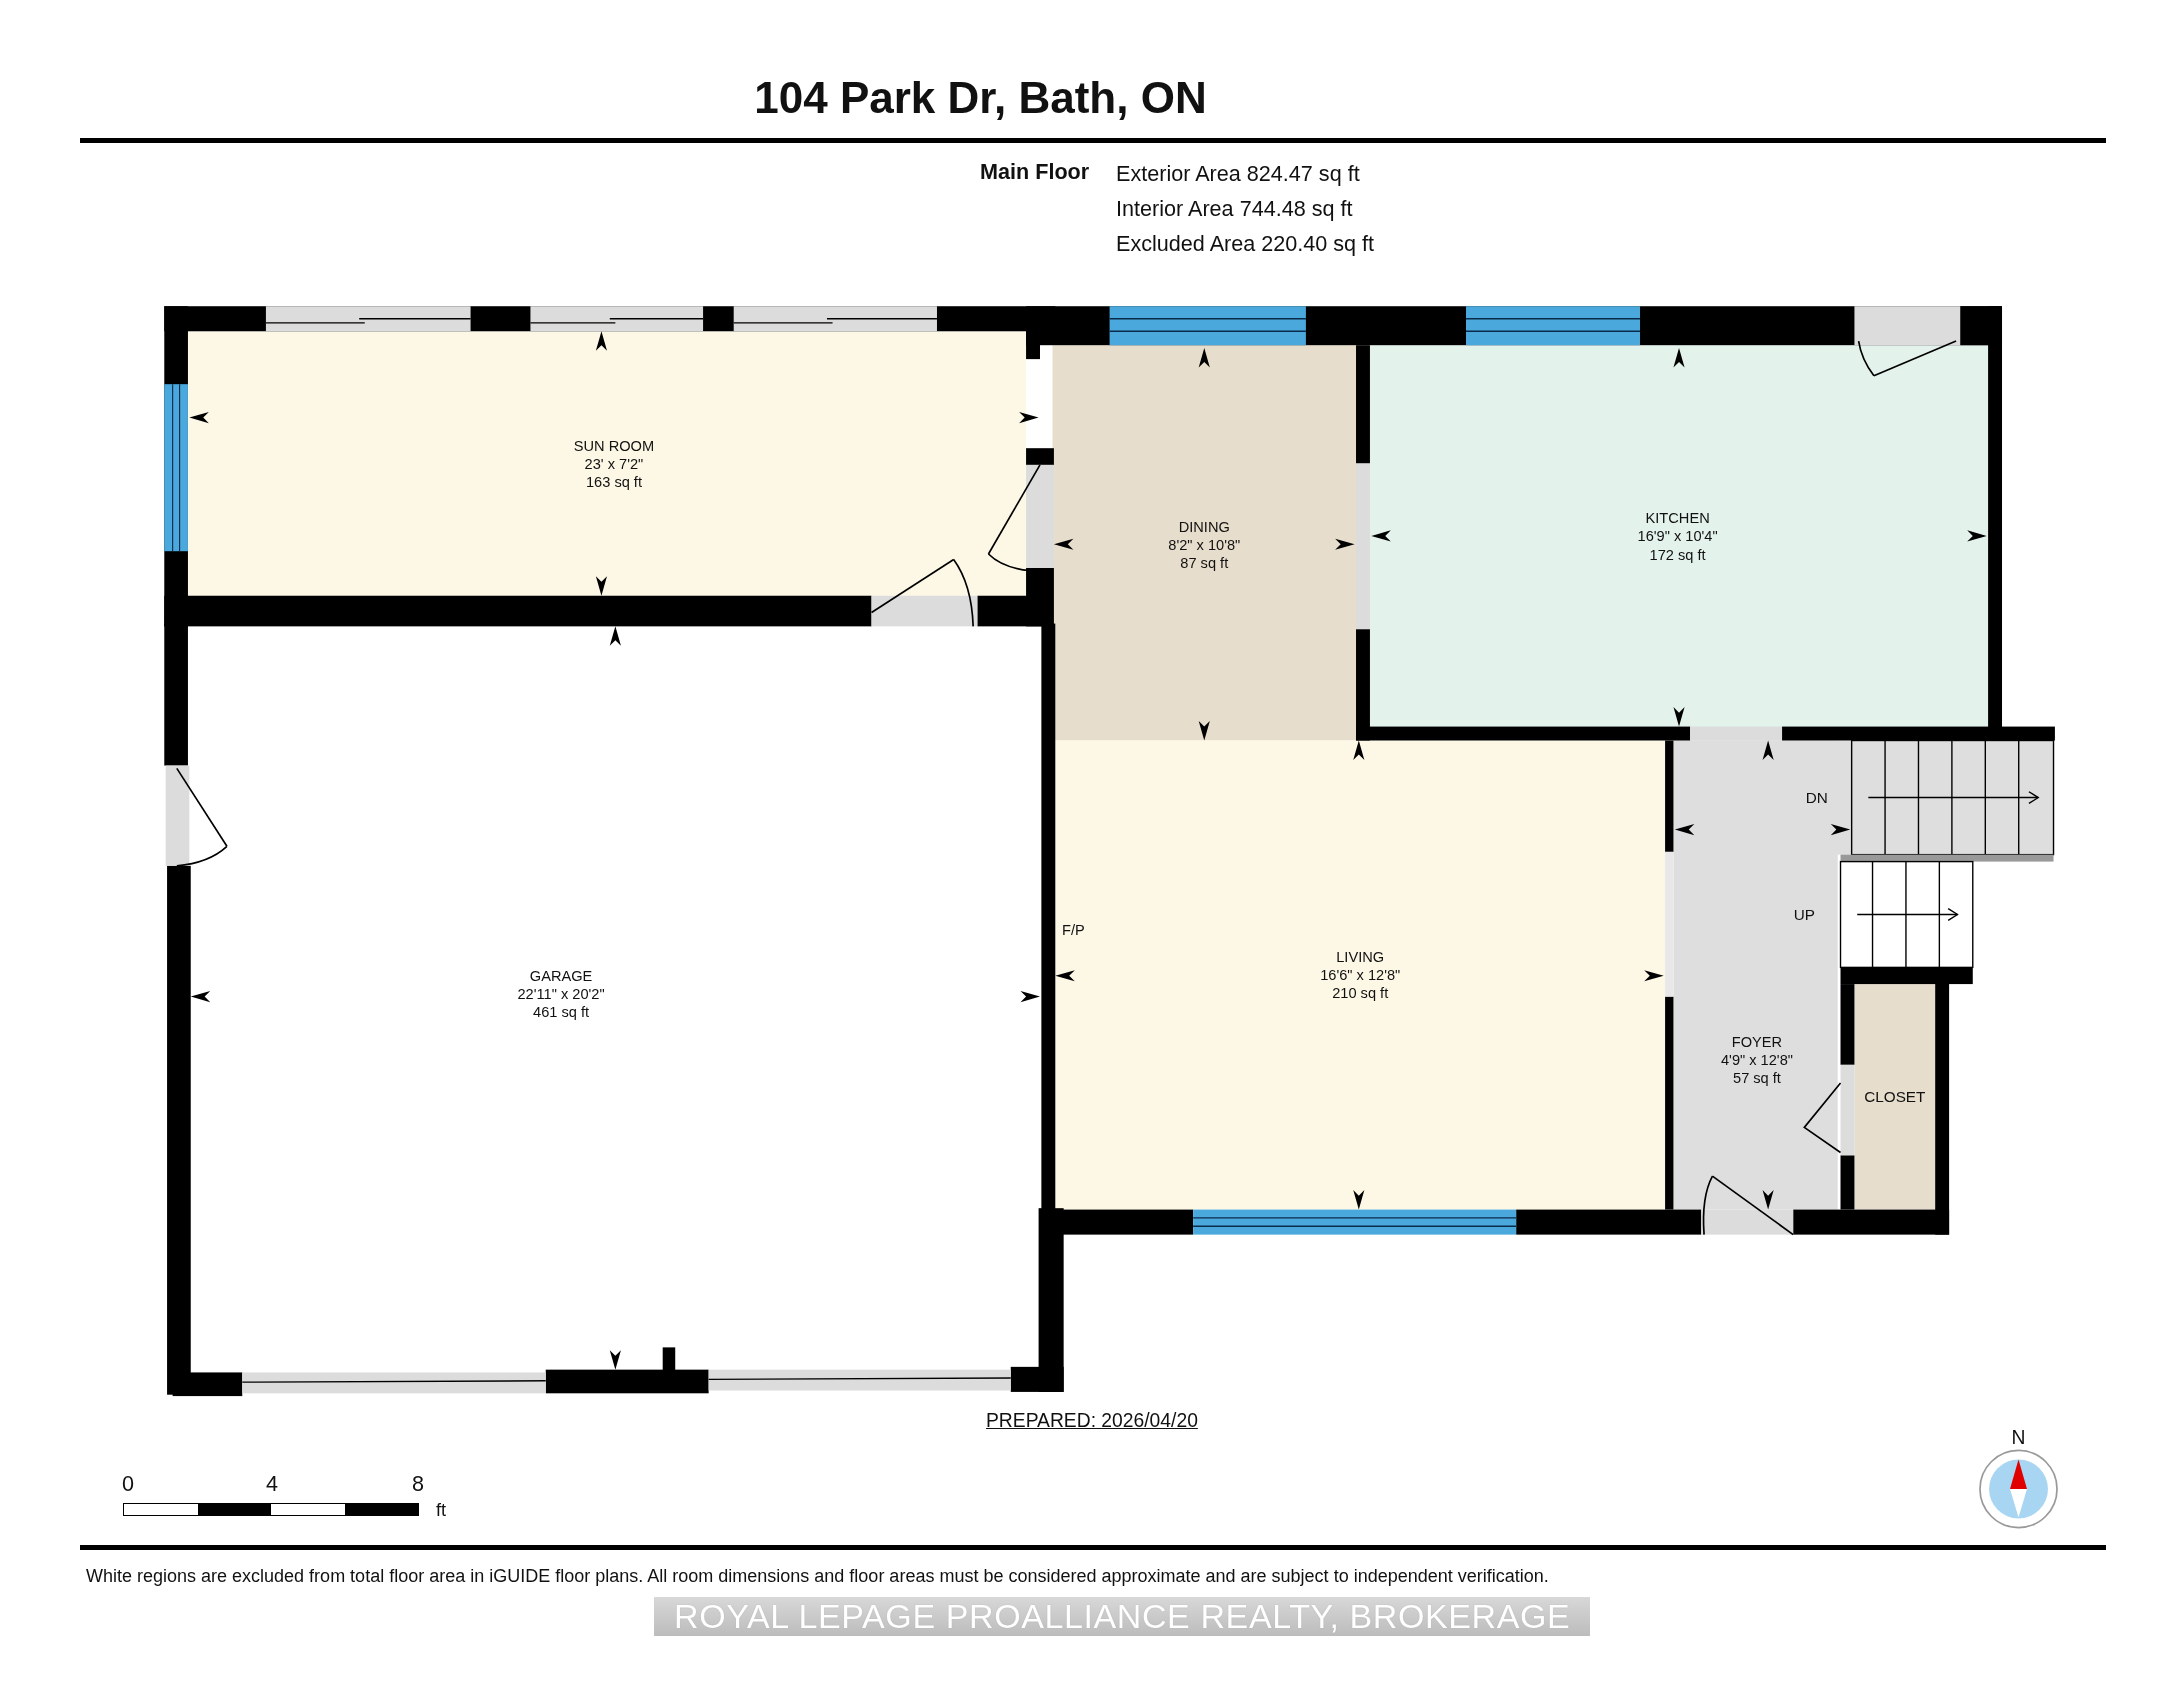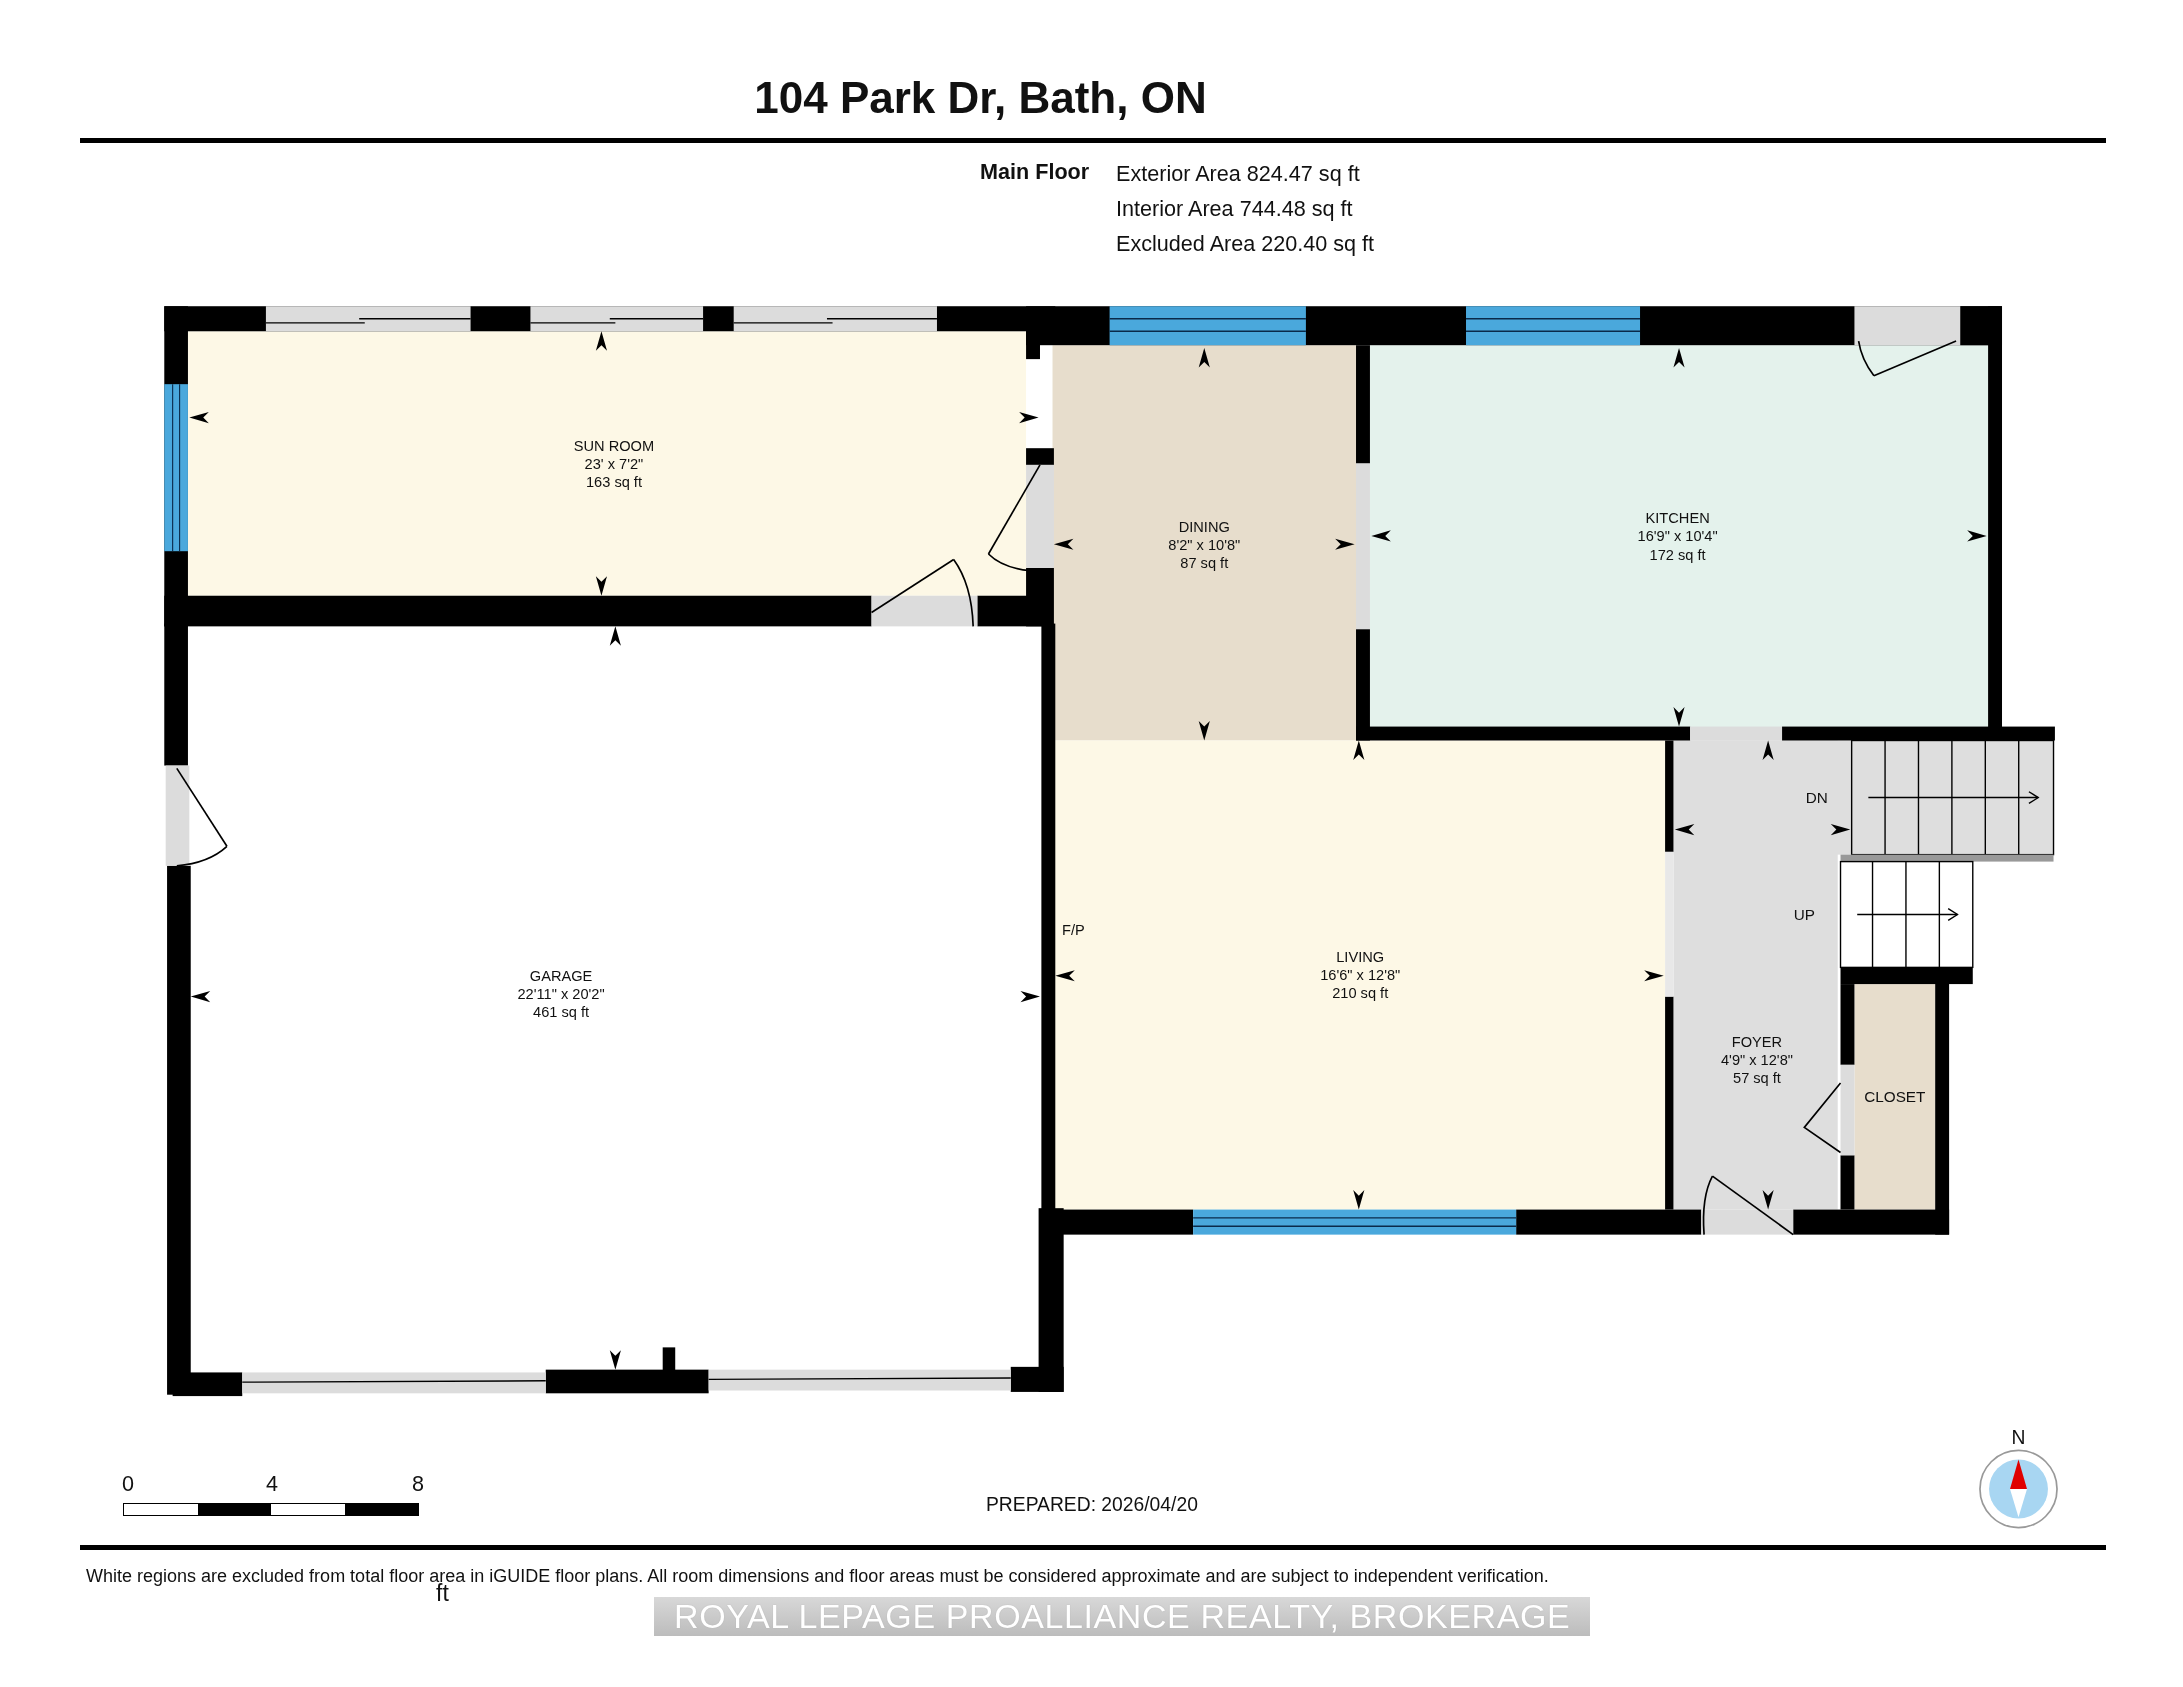--- a/index.html
+++ b/index.html
@@ -13,22 +13,22 @@
   .summary { position: absolute; top: 154px; left: 977px; font-size: 21.6px; line-height: 35px; }
   .summary .floor { position: absolute; left: 3px; top: 0; font-weight: bold; white-space: nowrap; }
   .summary .areas { position: absolute; left: 139px; top: 2px; white-space: nowrap; }
   .plan { position: absolute; left: 0; top: 0; width: 2183px; height: 1687px; }
   .room-label { font-family: "Liberation Sans", sans-serif; fill: #111; text-anchor: middle; }
   .scale-labels { position: absolute; top: 1471px; font-size: 21.6px; }
   .scale-label { position: absolute; }
   .scale-bar { position: absolute; top: 1503px; left: 123px; height: 12.5px; width: 296px; border: 1.7px solid #000; box-sizing: border-box; display: flex; }
   .scale-bar .seg { flex: 1; height: 100%; }
   .scale-bar .seg.black { background: #000; }
-  .scale-unit { position: absolute; left: 436px; top: 1580px; font-size: 23px; }
-  .prepared { position: absolute; left: 986px; top: 1494px; font-size: 19.3px; }
+  .scale-unit { position: absolute; left: 436px; top: 1500px; font-size: 18px; }
+  .prepared { position: absolute; left: 986px; top: 1410px; font-size: 19.3px; text-decoration: underline; }
   .compass { position: absolute; left: 1976px; top: 1427px; width: 85px; height: 102px; }
   .compass-n { position: absolute; left: 0; width: 100%; top: 0; text-align: center; font-size: 19.3px; }
   .disclaimer { position: absolute; left: 86px; top: 1566px; font-size: 18px; white-space: nowrap; }
   .brokerage { position: absolute; left: 654px; top: 1597px; font-size: 34px; color: #ffffff;
                background: linear-gradient(#d8d8d8, #bcbcbc); padding: 0 20px; letter-spacing: 0.6px;
                text-shadow: 0 0 1.1px #aaa; white-space: nowrap; }
 </style>
 </head>
 <body>
 

